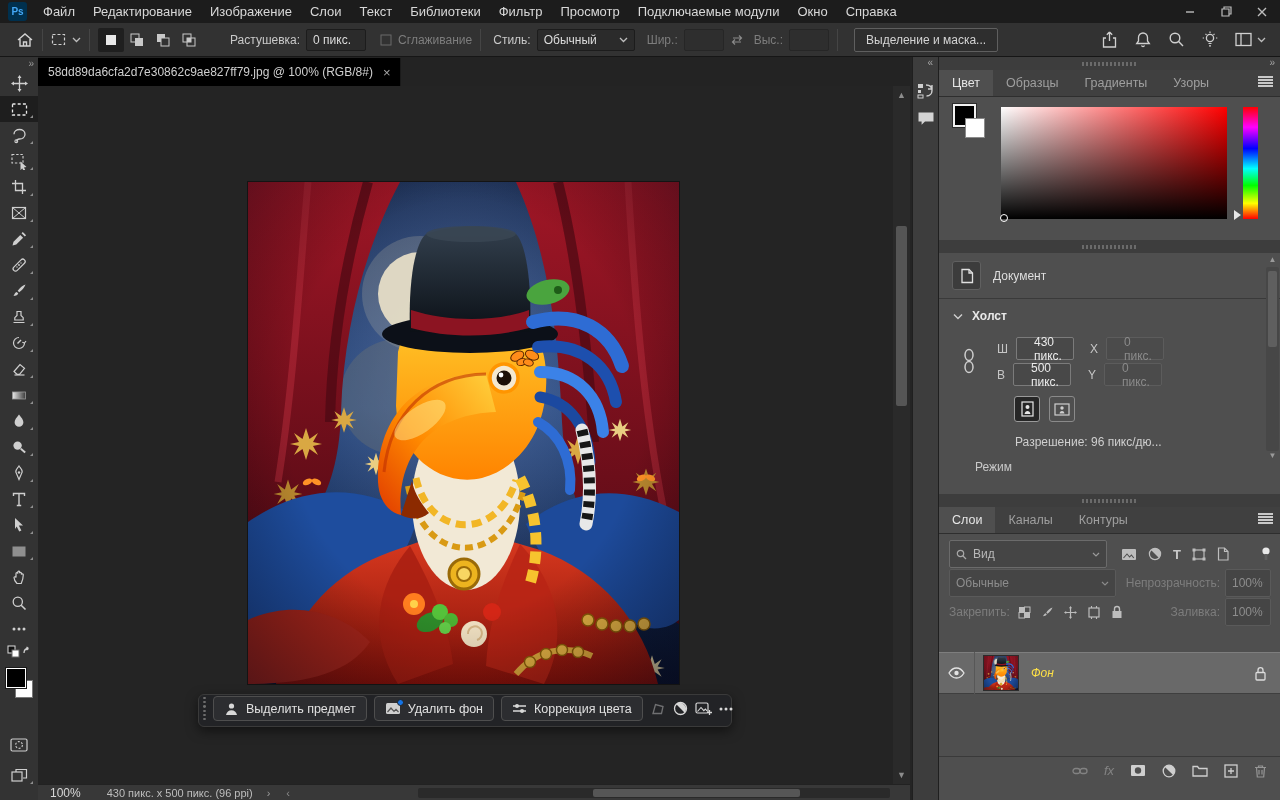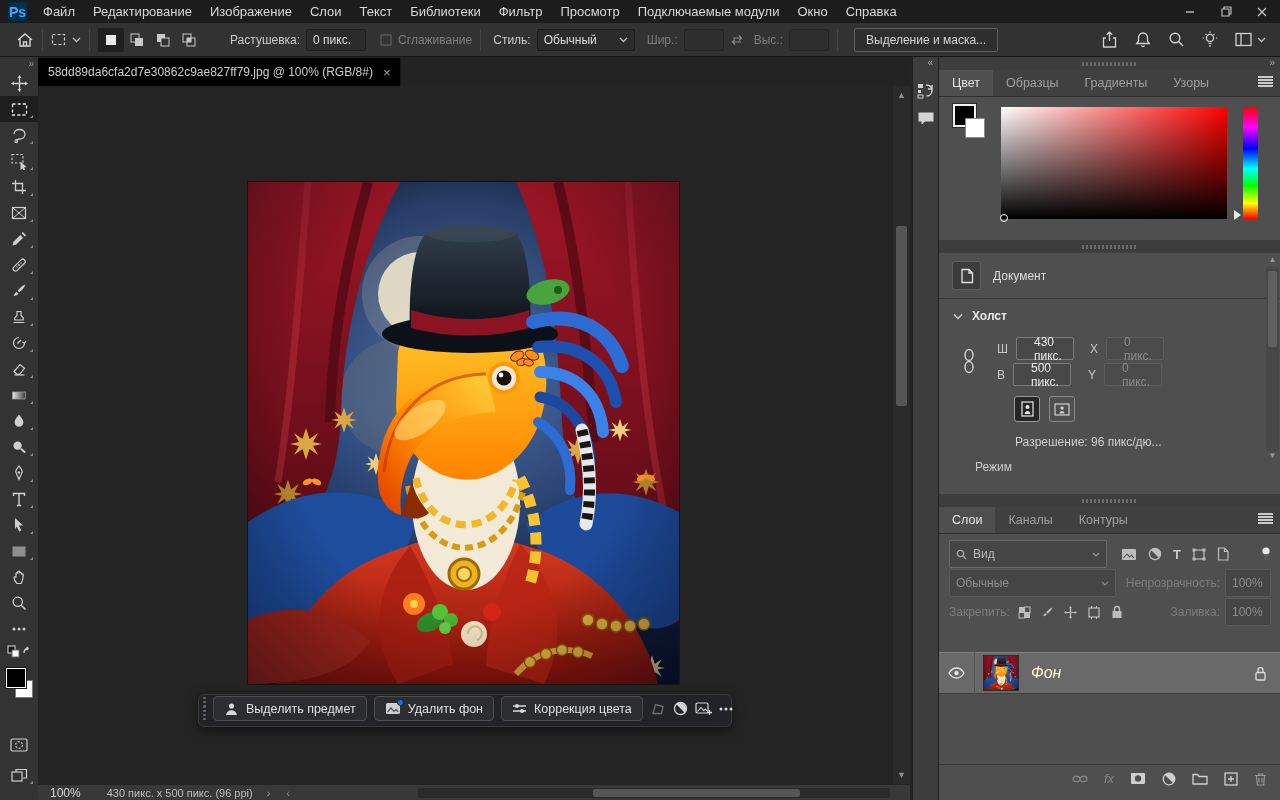--- a/index.html
+++ b/index.html
@@ -4,21 +4,21 @@
 <style>
   * { box-sizing: border-box; margin:0; padding:0; }
   html,body { width:1280px; height:800px; overflow:hidden; background:#1e1e1e;
     font-family:"Liberation Sans","DejaVu Sans",sans-serif; }
   #app { position:relative; width:1280px; height:800px; background:#242424; color:#d6d6d6; font-size:12px; }
 
   
   #menubar { position:absolute; left:0; top:0; width:1280px; height:23px; background:#1c1c1c;
     display:flex; align-items:center; font-size:13px; color:#d8d8d8; z-index:30; }
   #ps-logo { width:19px; height:19px; margin:0 7px 0 8px; background:#00304e; color:#43a7f5;
-    border-radius:3px; font-size:14px; font-weight:bold; display:flex; align-items:center; justify-content:center; }
+    border-radius:3px; font-size:10px; font-weight:bold; display:flex; align-items:center; justify-content:center; }
   .menu-item { padding:0 9px; height:23px; line-height:23px; cursor:default; }
   #win-controls { margin-left:auto; display:flex; align-items:center; height:23px; }
   .win-btn { width:36px; height:23px; display:flex; align-items:center; justify-content:center; color:#bdbdbd; }
 
   
   #optionsbar { position:absolute; left:0; top:23px; width:1280px; height:34px; background:#323232;
     border-bottom:1px solid #161616; display:flex; align-items:center; z-index:29; }
   .sep { width:1px; height:22px; background:#454545; margin:0 8px; flex:none; }
   .opt-label { color:#c9c9c9; margin:0 6px 0 4px; white-space:nowrap; }
   .opt-label.dis, .dis { color:#7d7d7d; }
@@ -131,23 +131,23 @@
   .vchev { position:absolute; right:2px; width:13px; height:12px; color:#9a9a9a; font-size:8px; text-align:center; }
 
   
   .lfield { height:28px; background:#454545; border:1px solid #6b6b6b; border-radius:2px;
     display:flex; align-items:center; padding:0 6px; color:#b9b9b9; }
   .lfield.dis { border-color:#5a5a5a; color:#8d8d8d; }
   #layer-row { position:absolute; left:0; top:118px; width:342px; height:42px; background:#696969;
     border-top:1px solid #7e7e7e; border-bottom:1px solid #3f3f3f; display:flex; align-items:center; }
   #eye-cell { width:36px; display:flex; justify-content:center; border-right:1px solid #575757; height:42px; align-items:center; }
   #layer-thumb { width:36px; height:36px; margin-left:8px; border:1px solid #2c2c2c; background:#111; }
-  #layer-name { margin-left:12px; font-style:italic; color:#fef9c3; font-size:16px; }
+  #layer-name { margin-left:12px; font-style:italic; color:#fde047; font-size:12px; }
   #layer-lock { margin-left:auto; margin-right:14px; }
-  #layers-bottom { position:absolute; left:0; bottom:8px; width:342px; height:28px; background:#4f4f4f;
+  #layers-bottom { position:absolute; left:0; bottom:16px; width:342px; height:28px; background:#4f4f4f;
     border-top:1px solid #3a3a3a; display:flex; align-items:center; justify-content:flex-end; gap:16px; padding-right:14px; }
 
   svg { display:block; }
   .chev { display:inline-flex; }
 </style>
 </head>
 <body>
 
 <svg width="0" height="0" style="position:absolute">
   <defs>

